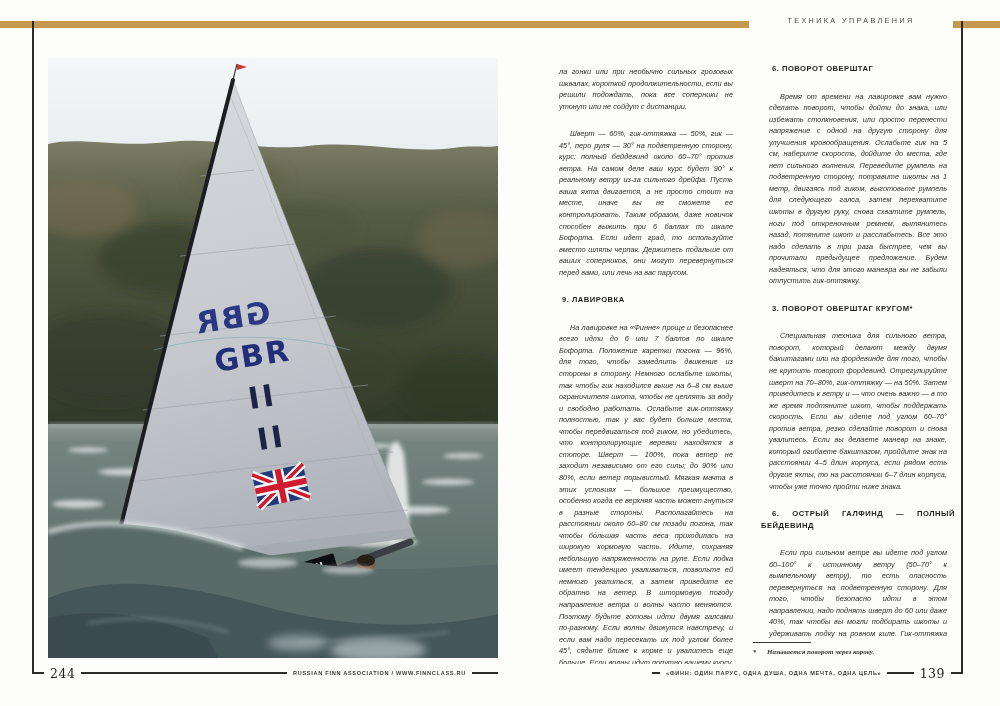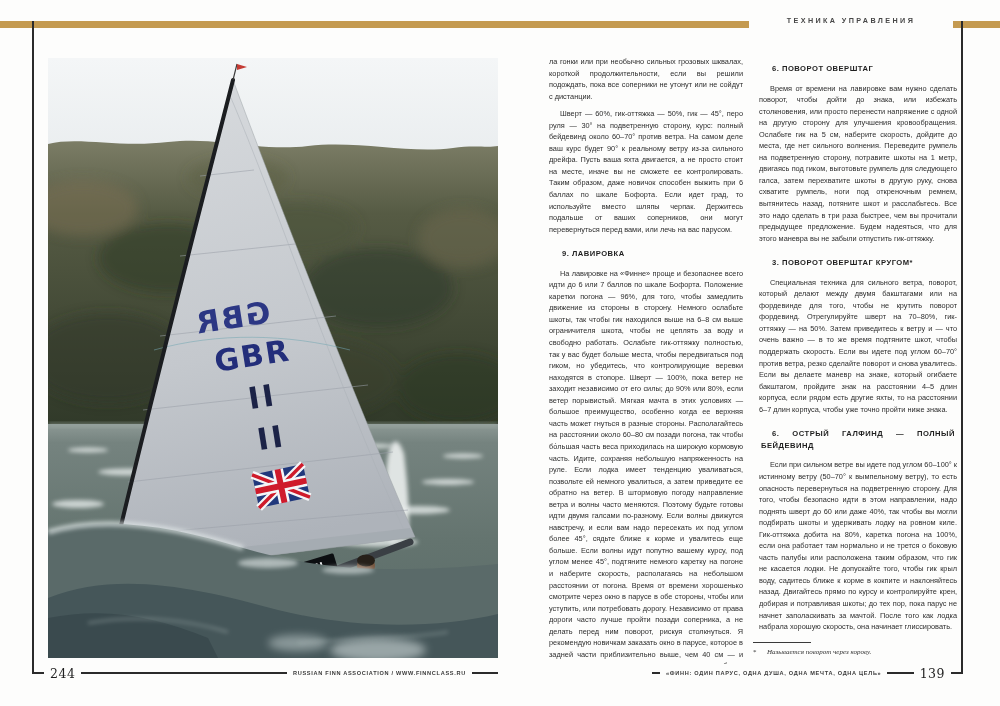--- a/index.html
+++ b/index.html
@@ -7,46 +7,46 @@
     width:1000px;height:706px;position:relative;overflow:hidden;
     background:#fdfdfc;color:#2c2c2c;
     font-family:"Liberation Sans", sans-serif;
   }
   
   .goldbar{position:absolute;top:21px;height:7px;background:#c49a50;}
   .goldbar.gb-left{left:0;width:749px;}
   .goldbar.gb-right{left:953px;width:47px;}
   .chapter{
     position:absolute;top:16px;left:749px;width:204px;text-align:center;
-    font-size:7.2px;font-weight:bold;letter-spacing:2.4px;color:#474747;white-space:nowrap;
+    font-size:7.2px;font-weight:normal;letter-spacing:2.4px;color:#474747;white-space:nowrap;
   }
   
   .vline{position:absolute;top:21px;width:1.5px;height:652px;background:#2b2b2b;}
   .vline.vl-left{left:32px;}
   .vline.vl-right{left:961px;}
   
   .footer{position:absolute;top:666px;height:14px;display:flex;align-items:center;gap:6px;color:#1f1f1f;}
   .footer.f-left{left:32px;width:466px;}
   .footer.f-right{left:652px;width:311px;}
   .rule{height:1.3px;background:#2b2b2b;}
   .rule.grow{flex:1;}
   .pagenum{font-family:"DejaVu Serif", serif;font-size:12.5px;letter-spacing:.5px;}
   .footer-small{font-size:5.6px;font-weight:bold;letter-spacing:.7px;color:#3a3a3a;white-space:nowrap;}
   
   .photo{position:absolute;left:48px;top:58px;width:450px;height:600px;}
   
   .col{position:absolute;top:50px;font-size:7.35px;line-height:11.55px;text-align:justify;color:#2d2d2d;}
   #col1{left:543px;width:206px;height:614px;overflow:hidden;}
   #col2{left:753px;width:210px;height:588px;overflow:hidden;}
-  .para{margin:6px;text-indent:11px;}
+  .para{margin:16px;text-indent:11px;font-style:italic;}
   .para.no-indent{text-indent:0;}
   .heading{margin:13px 8px 8px;font-size:7.6px;font-weight:bold;letter-spacing:.5px;text-indent:11px;color:#1e1e1e;}
   .footnote-wrap{position:absolute;left:753px;top:642px;width:210px;}
   .fn-rule{width:58px;border-top:1px solid #3a3a3a;margin-bottom:5px;}
-  .fn{font-family:"Liberation Serif", serif;font-style:italic;font-size:7px;color:#333;}
+  .fn{font-family:"Liberation Serif", serif;font-style:italic;font-size:7px;color:#333;font-weight:bold;}
   .fn .marker{display:inline-block;width:14px;font-style:normal;}
   svg text{font-family:"DejaVu Sans", sans-serif;}
 </style>
 </head>
 <body>
 
 <div class="goldbar gb-left"></div>
 <div class="chapter">ТЕХНИКА УПРАВЛЕНИЯ</div>
 <div class="goldbar gb-right"></div>
 <div class="vline vl-left"></div>

